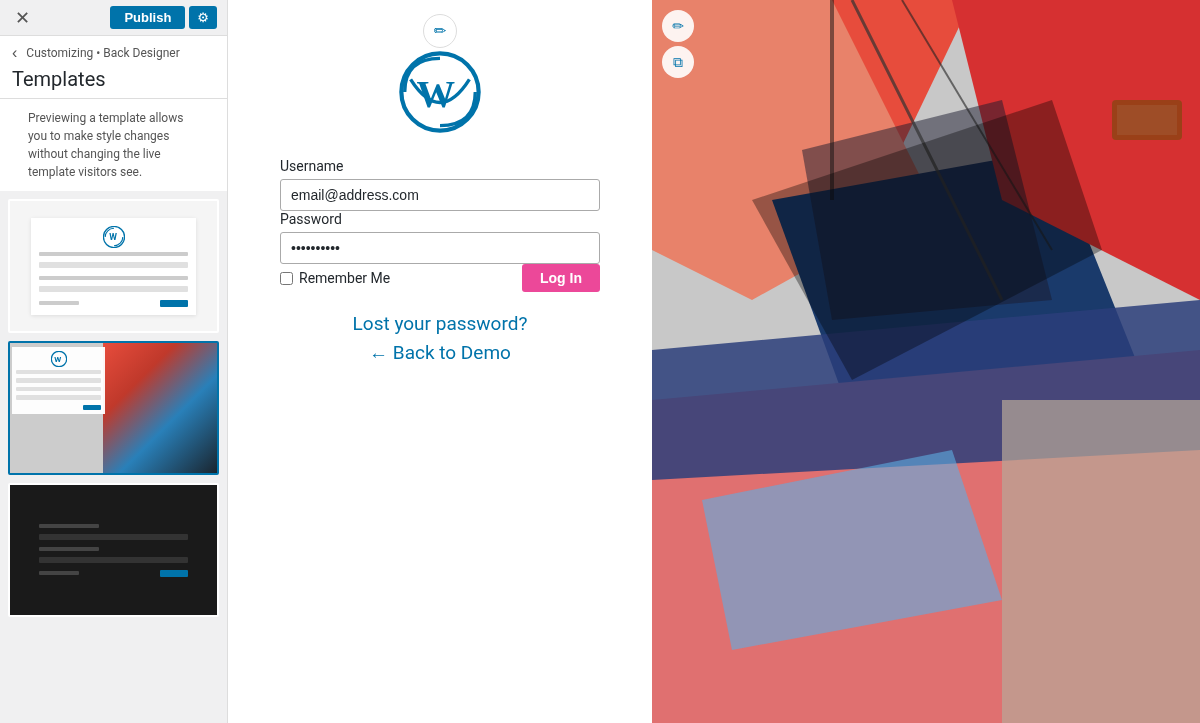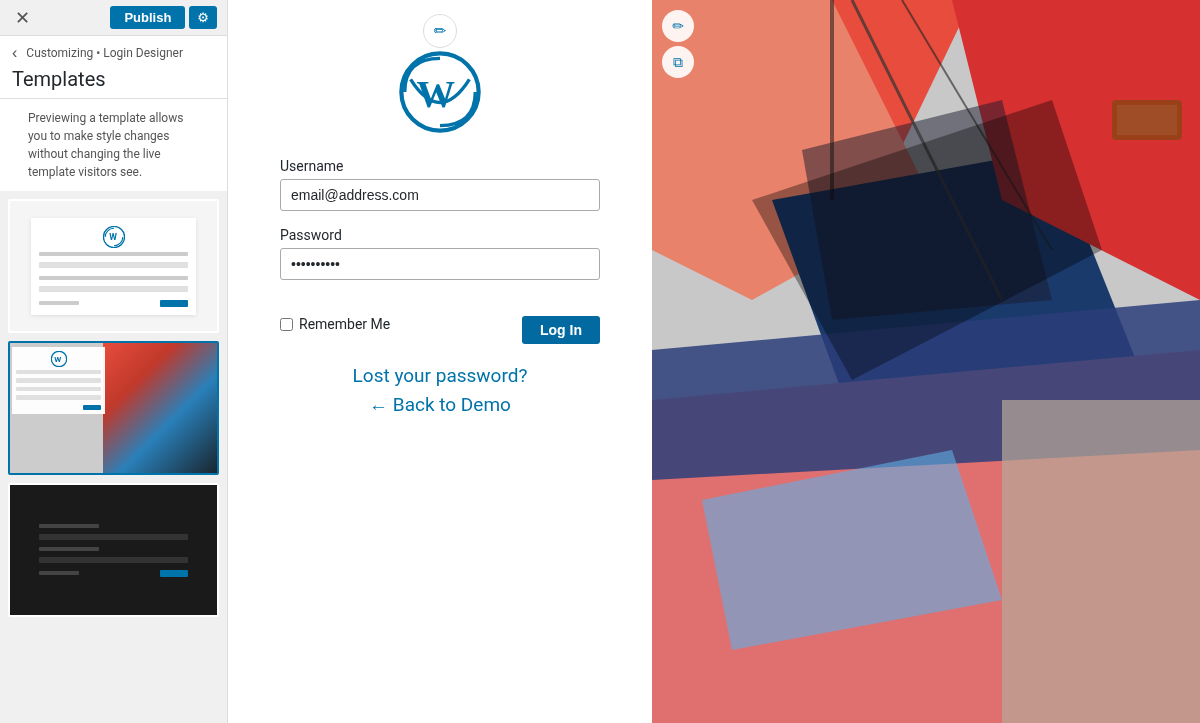--- a/index.html
+++ b/index.html
@@ -286,21 +286,20 @@
       width: 84px;
       height: 84px;
       margin-bottom: 24px;
     }
 
     .login-form {
       width: 320px;
     }
 
     .form-group {
-      margin-bottom: 16px;
     }
 
     .form-label {
       display: block;
       font-size: 14px;
       color: #23282d;
       margin-bottom: 5px;
     }
 
     .form-input {
@@ -308,35 +307,34 @@
       padding: 7px 10px;
       border: 1px solid #aaa;
       border-radius: 3px;
       font-size: 14px;
       color: #23282d;
       outline: none;
     }
 
     .form-row {
       display: flex;
-      align-items: flex-start;
+      align-items: center;
       justify-content: space-between;
-      margin-top: 36px;
     }
 
     .remember-me {
       display: flex;
       align-items: center;
       gap: 6px;
       font-size: 14px;
       color: #23282d;
     }
 
     .log-in-btn {
-      background: #0369a1;
+      background: #ec4899;
       color: #fff;
       border: none;
       border-radius: 3px;
       padding: 6px 18px;
       font-size: 14px;
       cursor: pointer;
       font-weight: 600;
     }
 
     .form-links {
@@ -400,21 +398,21 @@
     <button class="close-btn">✕</button>
     <div class="publish-area">
       <button class="publish-btn">Publish</button>
       <button class="gear-btn">⚙</button>
     </div>
   </div>
 
   <div class="breadcrumb-area">
     <div class="breadcrumb-nav">
       <button class="back-arrow">‹</button>
-      <span>Customizing • Login Designer</span>
+      <span>Customizing • Back Designer</span>
     </div>
     <div class="breadcrumb-title">Templates</div>
   </div>
 
   <div class="preview-notice">Previewing a template allows you to make style changes without changing the live template visitors see.</div>
 
   <div class="templates-list">
 
     <div class="template-thumb">
       <div class="template-thumb-inner tmpl1">

